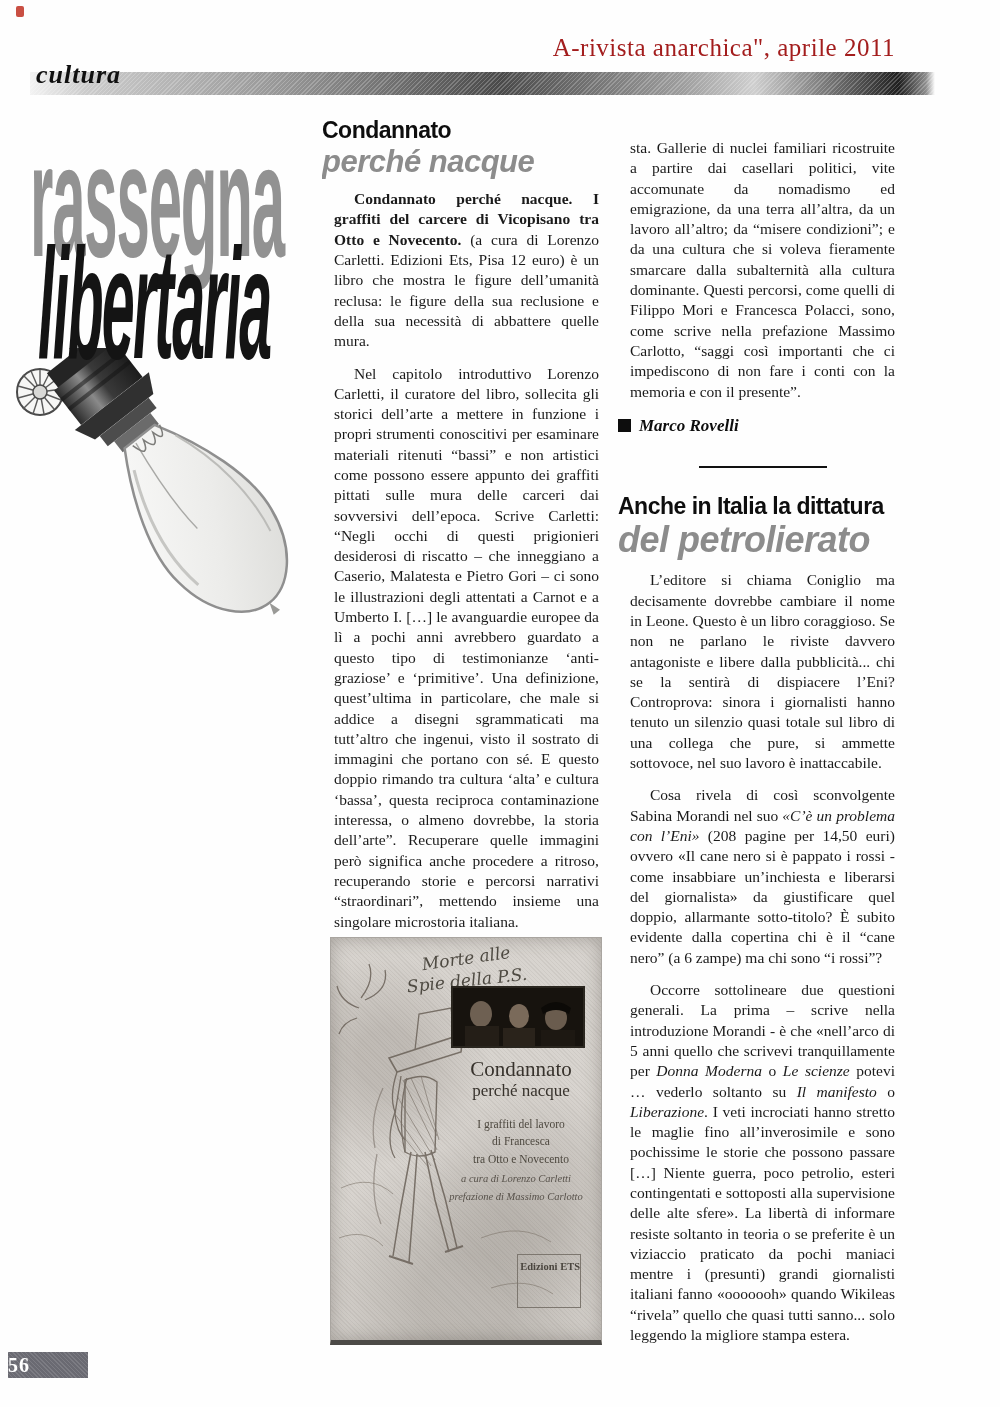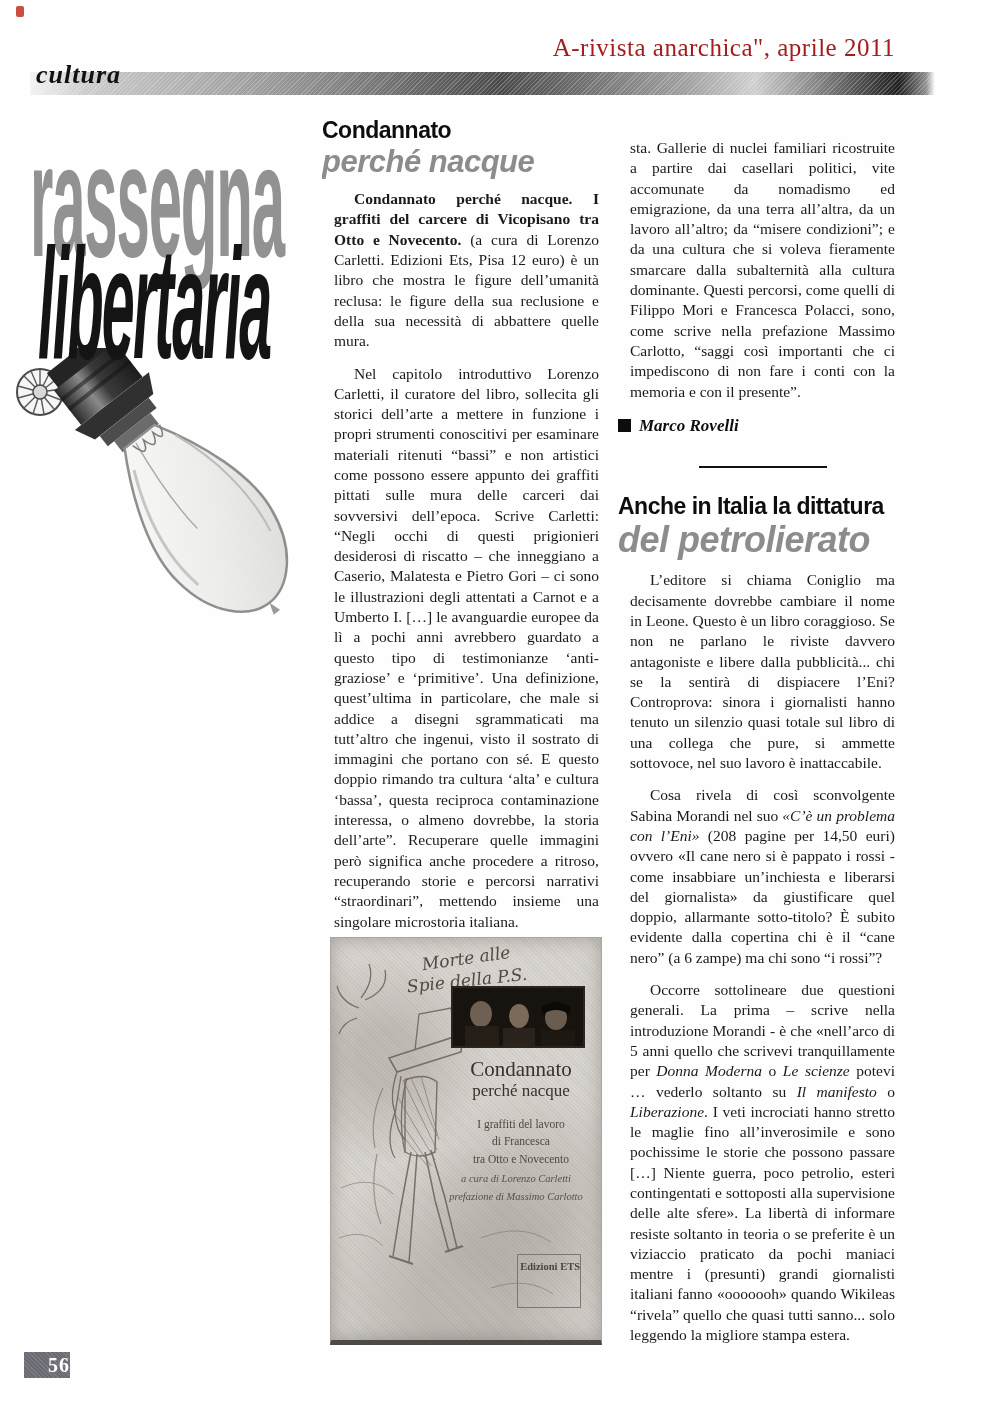--- a/index.html
+++ b/index.html
@@ -19,23 +19,23 @@
 
   
   .rubric-1{position:absolute;left:30px;top:118px;font:bold 100px/1 "Liberation Sans",sans-serif;
      color:#929292;transform:scale(.60,1.62);transform-origin:0 0;letter-spacing:-2px;white-space:nowrap;}
   .rubric-2{position:absolute;left:38px;top:225px;font:bold italic 102px/1 "Liberation Sans",sans-serif;
      color:#141414;transform:scale(.58,1.55);transform-origin:0 0;letter-spacing:-3px;white-space:nowrap;z-index:3;}
 
   .bulb{position:absolute;left:6px;top:348px;z-index:1;}
 
   
-  .pagenum-box{position:absolute;left:8px;top:1352px;width:46px;height:26px;background:#6a6a72;
+  .pagenum-box{position:absolute;left:8px;top:1352px;width:80px;height:26px;background:#6a6a72;
      background-image:repeating-linear-gradient(45deg, rgba(255,255,255,.12) 0 1px, rgba(0,0,0,0) 1px 3px);
-     color:#fff;font:bold 20px/26px "Liberation Serif",serif;text-align:right;letter-spacing:1px;margin-left:16px;}
+     color:#fff;font:bold 20px/26px "Liberation Serif",serif;text-align:left;letter-spacing:1px;}
 
   
   .col{position:absolute;width:289px;}
   .col p{margin:12px;font-size:15.5px;line-height:20.3px;text-align:justify;text-indent:20px;}
   .col p.noindent{text-indent:0;}
   .col-mid{left:322px;top:118px;height:815px;overflow:hidden;}
   .col-right{left:618px;top:126px;height:1245px;overflow:hidden;}
 
   .art-title{margin:0 0 12px 0;}
   .art-title .t1{display:block;font:bold 23px/1.05 "Liberation Sans",sans-serif;color:#0e0e0e;letter-spacing:-.5px;}

